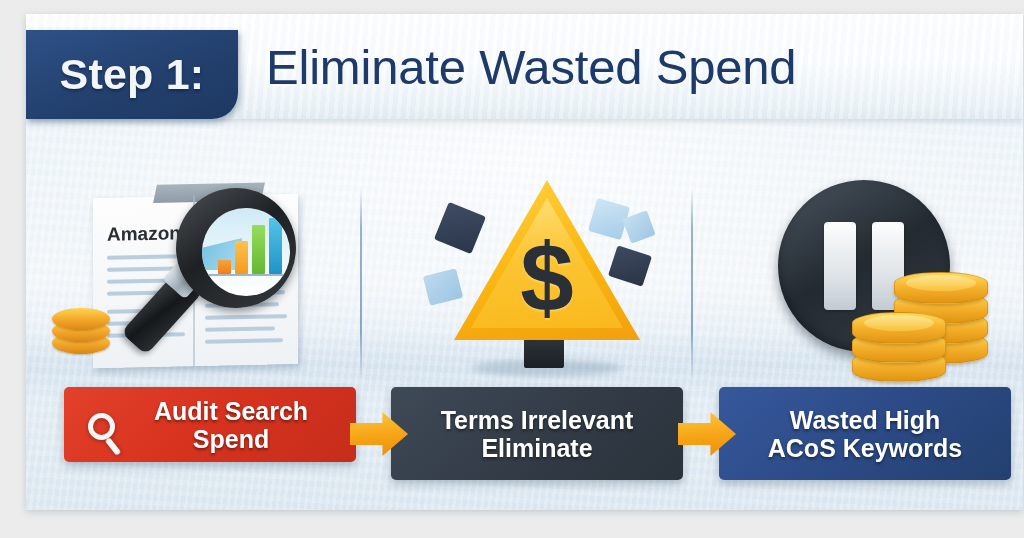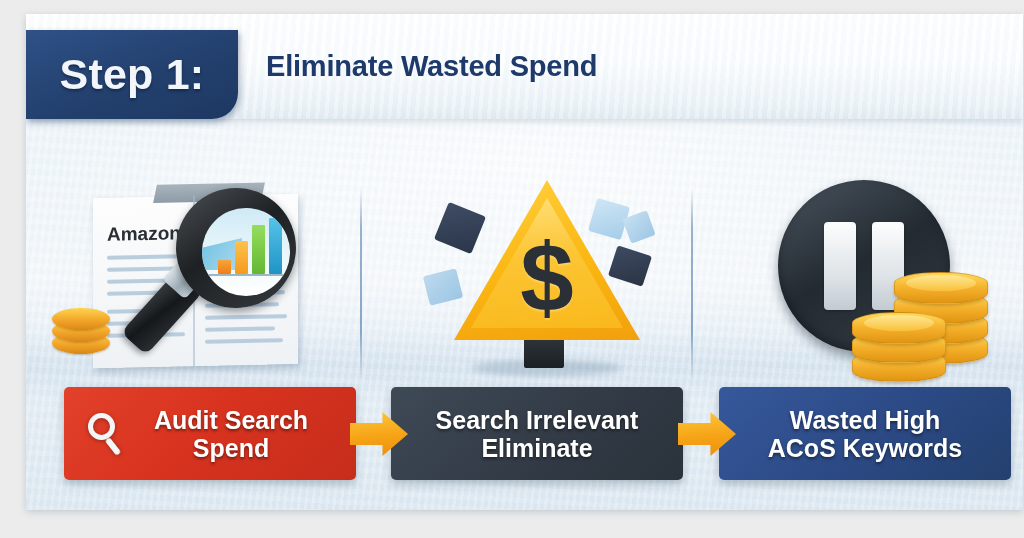--- a/index.html
+++ b/index.html
@@ -59,21 +59,21 @@
   }
   .step-badge span{
     color:#f2f5f9;font-size:43px;font-weight:bold;letter-spacing:.2px;
     text-shadow:0 2px 3px rgba(10,25,50,.55);
   }
   .hdr-title{
     position:absolute;left:240px;top:0;height:105px;
     display:flex;align-items:center;z-index:2;
   }
   .hdr-title span{
-    color:#1e3a6b;font-size:29px;font-weight:bold;letter-spacing:-.2px;
+    color:#1e3a6b;font-size:49px;font-weight:normal;letter-spacing:-.2px;
     text-shadow:0 2px 2px rgba(255,255,255,.9), 0 1px 0 rgba(160,180,205,.45);
   }
 
   
   .divider{
     position:absolute;width:2px;top:175px;height:192px;
     background:linear-gradient(180deg,rgba(150,178,203,0),rgba(135,165,195,.85) 20%,rgba(125,158,192,.9) 75%,rgba(150,178,203,0));
     z-index:2;
   }
   .divider.d1{left:334px;}
@@ -197,21 +197,21 @@
   .lbl{
     position:absolute;z-index:5;border-radius:5px;
     display:flex;align-items:center;justify-content:center;
     box-shadow:0 4px 8px rgba(60,80,100,.32);
   }
   .lbl .txt{
     color:#ffffff;font-size:25px;font-weight:bold;line-height:1.12;text-align:center;
     text-shadow:0 2px 3px rgba(0,0,0,.45);
   }
   .lbl.b-red{
-    left:38px;top:373px;width:292px;height:93px;
+    left:38px;top:373px;width:292px;height:75px;
     background:linear-gradient(135deg,#e2412a 0%,#d8331f 45%,#c62d1b 100%);
   }
   .lbl.b-red .txt{padding-left:42px;}
   .lbl.b-dark{
     left:365px;top:373px;width:292px;height:93px;
     background:linear-gradient(140deg,#3f4a57 0%,#333c47 50%,#2a323b 100%);
   }
   .lbl.b-blue{
     left:693px;top:373px;width:292px;height:93px;
     background:linear-gradient(140deg,#36589b 0%,#2c4a86 50%,#24406f 100%);
@@ -351,21 +351,21 @@
         <span>Spend</span>
       </div>
     </div>
 
     <div class="arrow a1">
         <div class="sh"></div>
       </div>
 
     <div class="lbl b-dark">
       <div class="txt">
-        <span>Search Irrelevant</span><br>
+        <span>Terms Irrelevant</span><br>
         <span>Eliminate</span>
       </div>
     </div>
 
     <div class="arrow a2">
         <div class="sh"></div>
       </div>
 
     <div class="lbl b-blue">
       <div class="txt">

